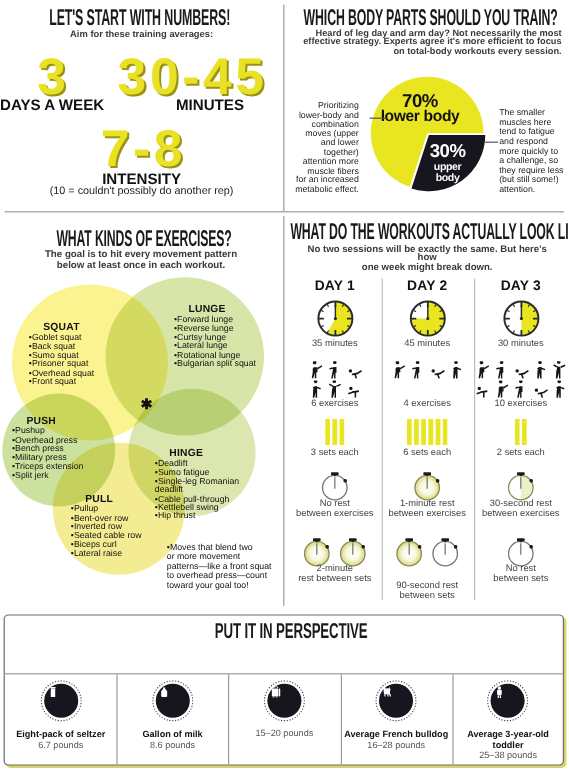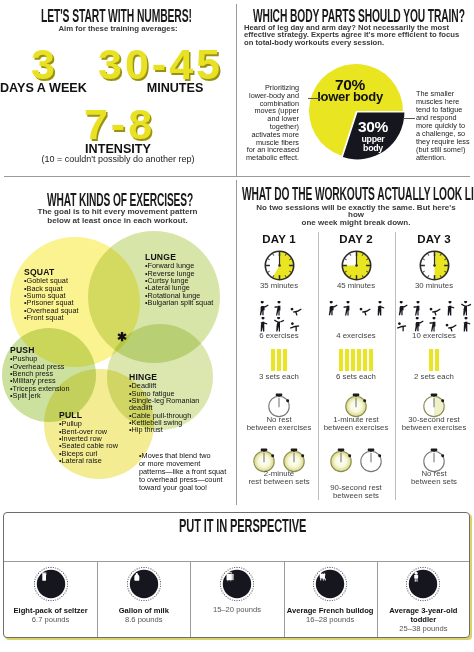--- a/index.html
+++ b/index.html
@@ -21,21 +21,21 @@
   .bignum{font-family:"Liberation Sans",sans-serif;font-weight:bold;color:#e9e124;
           letter-spacing:3px;line-height:1;white-space:nowrap;
           text-shadow:1.7px 1.7px 0 #9a9212;}
   .statlab{font-family:"Liberation Sans",sans-serif;font-weight:bold;color:#111;
            letter-spacing:0.3px;white-space:nowrap;}
   .note{font-family:"Liberation Sans",sans-serif;color:#222;white-space:nowrap;}
 
   
   .sidetext{font-family:"Liberation Sans",sans-serif;color:#222;line-height:1.22;white-space:pre-line;}
   .vlist{position:absolute;color:#111;line-height:7.35px;}
-  .vtitle{font-weight:bold;letter-spacing:0.2px;}
+  .vtitle{font-weight:bold;letter-spacing:0.2px;margin-left:12px;}
   .bul::before{content:"\2022";}
   .bul{white-space:pre-line;}
   .vlist .bul{text-indent:0;}
 
   
   .daytitle{font-weight:bold;color:#111;text-align:center;letter-spacing:0.2px;}
   .cap{color:#444;text-align:center;line-height:8.2px;white-space:pre-line;}
 
   
   .persp-box{position:absolute;background:#fff;border:1px solid #6d6d6d;border-radius:4px;
@@ -63,21 +63,21 @@
     <div class="abs bignum" style="left:92px;top:43px;width:134px;text-align:center;font-size:43px;text-indent:3px;">30-45</div>
     <div class="abs statlab" style="left:108px;top:81px;width:134px;text-align:center;font-size:12.6px;letter-spacing:0px;">MINUTES</div>
 
     <div class="abs bignum" style="left:0;top:103px;width:236px;text-align:center;font-size:43px;text-indent:3px;">7-8</div>
     <div class="abs statlab" style="left:0;top:142px;width:236px;text-align:center;font-size:12.6px;letter-spacing:0px;">INTENSITY</div>
     <div class="abs note" style="left:0;top:154px;width:236px;text-align:center;font-size:9px;">(10 = couldn't possibly do another rep)</div>
   </div>
 
   <div class="abs" style="left:237px;top:0;width:237px;height:176px;">
     <div class="abs hdr" style="left:16px;top:5px;width:380px;font-size:19px;text-align:left;white-space:nowrap;transform:scaleX(0.54);transform-origin:left top;">WHICH BODY PARTS SHOULD YOU TRAIN?</div>
-    <div class="abs sub" style="left:7px;top:24px;width:224px;font-size:7.7px;line-height:7.3px;text-align:left;">Heard of leg day and arm day? Not necessarily the most
+    <div class="abs sub" style="left:7px;top:24px;width:224px;font-size:7.7px;line-height:7.3px;text-align:right;">Heard of leg day and arm day? Not necessarily the most
 effective strategy. Experts agree it's more efficient to focus
 on total-body workouts every session.</div>
 
     <svg class="abs" width="110" height="110" viewBox="0 0 110 110" style="left:64px;top:56px;">
       <path d="M 55 55 L 40.48 99.70 A 47 47 0 1 1 102 55 Z" fill="#e9e520"></path>
       <path d="M 56.4 56.4 L 103.4 56.4 A 47 47 0 0 1 41.88 101.1 Z" fill="#16161e"></path>
     </svg>
 
     <div class="abs" style="left:70px;top:79px;width:86px;text-align:center;">
       <div style="font-size:15.5px;font-weight:bold;color:#111;letter-spacing:-0.4px;line-height:11px;">70%</div>
@@ -87,21 +87,21 @@
       <div style="font-size:15.5px;font-weight:bold;color:#fff;letter-spacing:-0.4px;line-height:11px;">30%</div>
       <div style="font-size:8.8px;font-weight:bold;color:#fff;letter-spacing:-0.3px;line-height:8.6px;margin-top:3px;">upper<br>body</div>
     </div>
 
     <div class="abs sidetext" style="left:0px;top:84px;width:62px;font-size:7.3px;line-height:7.8px;text-align:right;">Prioritizing
 lower-body and
 combination
 moves (upper
 and lower
 together)
-activates more
+attention more
 muscle fibers
 for an increased
 metabolic effect.</div>
     <div class="abs" style="left:71px;top:98px;width:14px;height:1px;background:#555;"></div>
 
     <div class="abs sidetext" style="left:179px;top:90px;width:58px;font-size:7.3px;line-height:8px;text-align:left;">The smaller
 muscles here
 tend to fatigue
 and respond
 more quickly to

